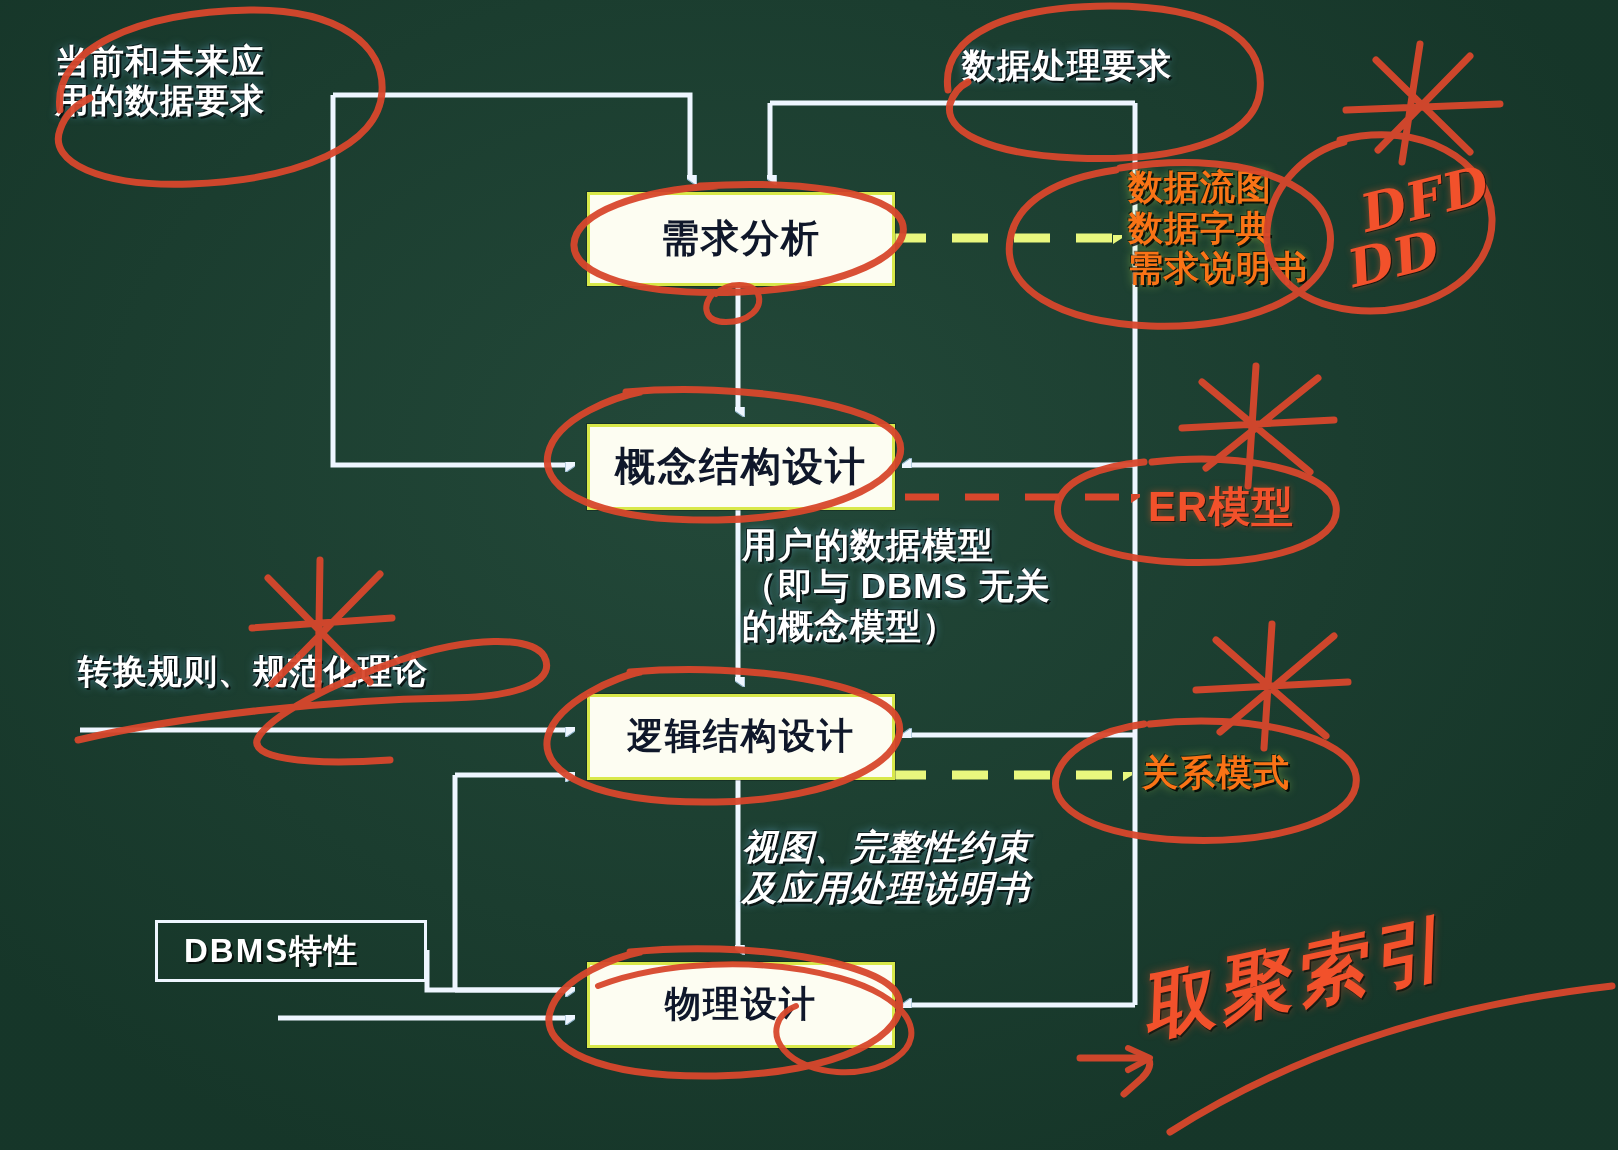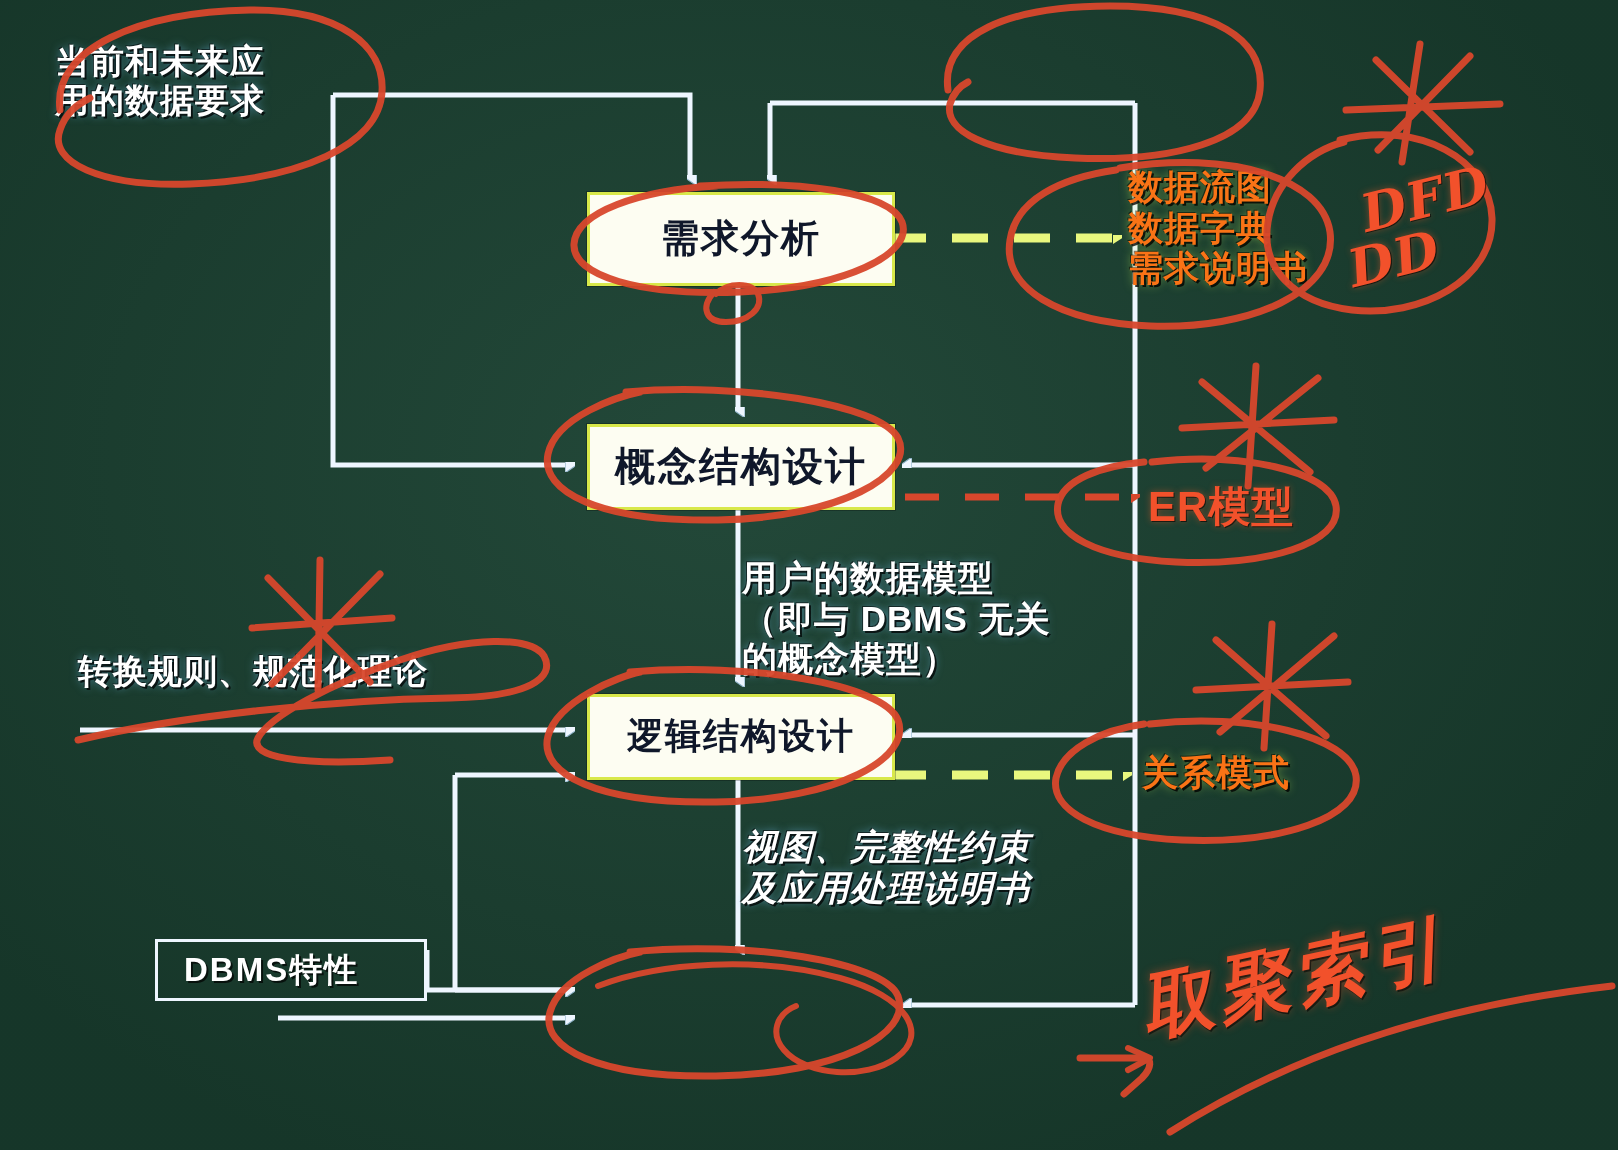--- a/index.html
+++ b/index.html
@@ -130,31 +130,35 @@
 
   <div class="node" style="left:587px;top:192px;width:302px;height:88px;font-size:38px;">
     <span>需求分析</span>
   </div>
   <div class="node" style="left:587px;top:424px;width:302px;height:80px;font-size:40px;">
     <span>概念结构设计</span>
   </div>
   <div class="node" style="left:587px;top:694px;width:302px;height:80px;font-size:36px;justify-content:center;">
     <span>逻辑结构设计</span>
   </div>
+  <div class="node" style="left:587px;top:962px;width:302px;height:80px;font-size:36px;">
+    <span>物理设计</span>
+  </div>
 
   <div class="wlabel" style="left:55px;top:42px;font-size:34px;">当前和未来应
 用的数据要求</div>
 
+  <div class="wlabel" style="left:962px;top:46px;font-size:34px;">数据处理要求</div>
 
   <div class="wlabel" style="left:78px;top:652px;font-size:34px;">转换规则、规范化理论</div>
 
 
-  <div class="boxed" style="left:155px;top:920px;width:272px;height:62px;font-size:33px;margin-top:19px;">DBMS特性</div>
-
-  <div class="wlabel" style="left:742px;top:525px;font-size:35px;margin-top:33px;">用户的数据模型
+  <div class="boxed" style="left:155px;top:920px;width:272px;height:62px;font-size:33px;">DBMS特性</div>
+
+  <div class="wlabel" style="left:742px;top:525px;font-size:35px;">用户的数据模型
 （即与 DBMS 无关
 的概念模型）</div>
 
   <div class="wlabel" style="left:742px;top:827px;font-size:35px;font-style:italic;">视图、完整性约束
 及应用处理说明书</div>
 
   <div class="ylabel" style="left:1128px;top:167px;font-size:35px;">数据流图
 数据字典
 需求说明书</div>
 

